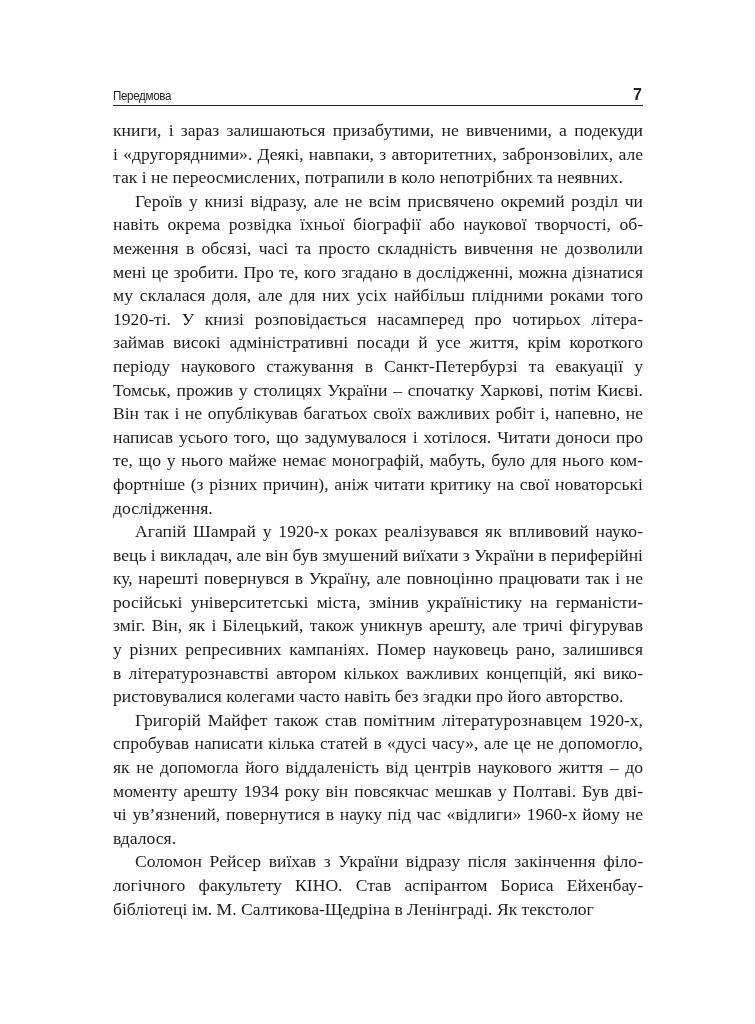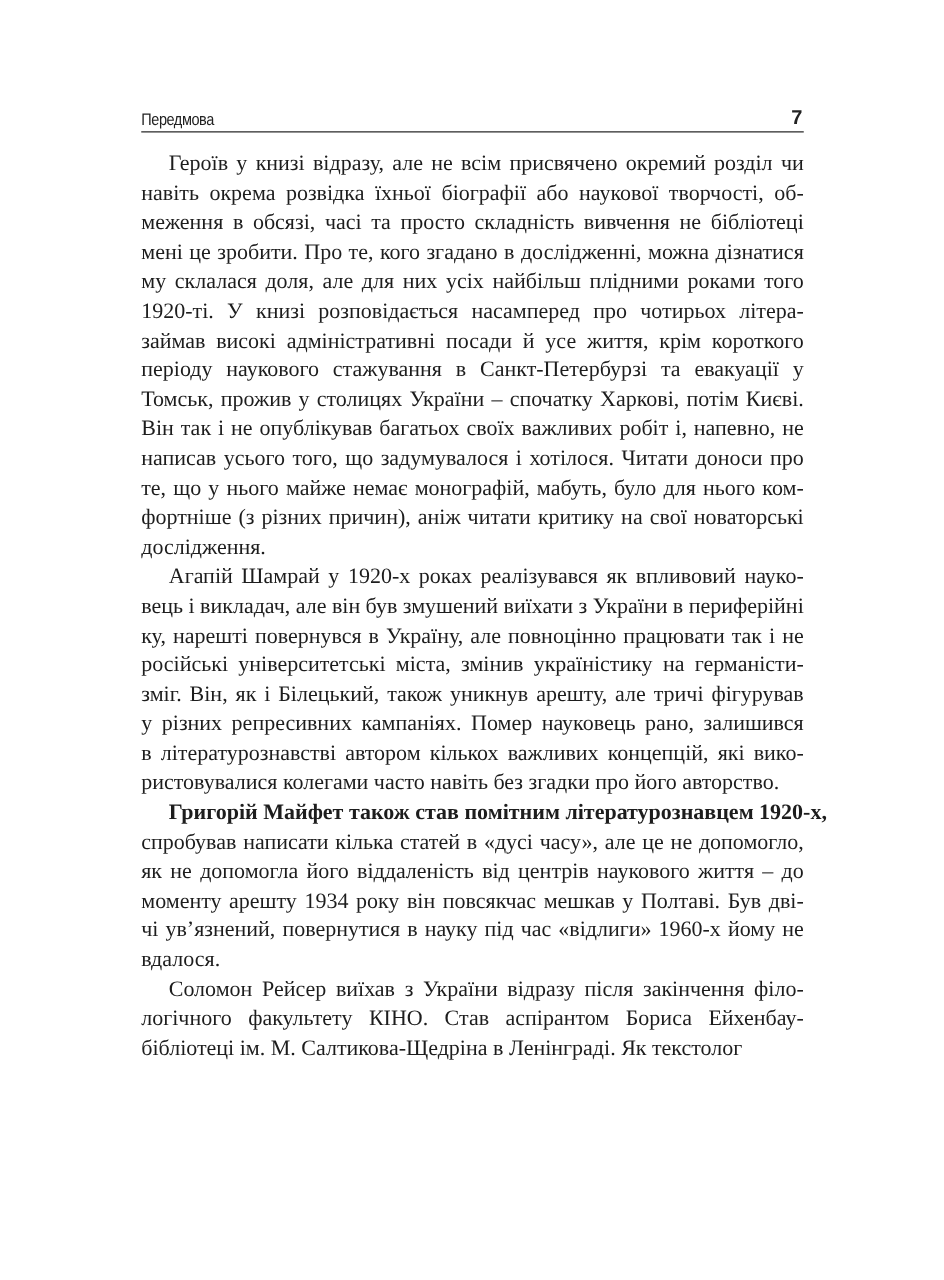--- a/index.html
+++ b/index.html
@@ -78,23 +78,28 @@
 <body>
 
 <div class="page">
   <div class="running-head">
     <span class="running-title">Передмова</span>
     <span class="folio">7</span>
   </div>
 
   <div class="body-text" id="body-text">
       <p>
+        <span class="line">книги, і зараз залишаються призабутими, не вивченими, а подекуди</span>
+        <span class="line">і «другорядними». Деякі, навпаки, з авторитетних, забронзовілих, але</span>
+        <span class="line last">так і не переосмислених, потрапили в коло непотрібних та неявних.</span>
+      </p>
+      <p>
         <span class="line" style="padding-left: 22px;">Героїв у книзі відразу, але не всім присвячено окремий розділ чи</span>
         <span class="line">навіть окрема розвідка їхньої біографії або наукової творчості, об-</span>
-        <span class="line">меження в обсязі, часі та просто складність вивчення не бібліотеці</span>
+        <span class="line">меження в обсязі, часі та просто складність вивчення не дозволили</span>
         <span class="line">мені це зробити. Про те, кого згадано в дослідженні, можна дізнатися</span>
         <span class="line">му склалася доля, але для них усіх найбільш плідними роками того</span>
         <span class="line">1920-ті. У книзі розповідається насамперед про чотирьох літера-</span>
         <span class="line">займав високі адміністративні посади й усе життя, крім короткого</span>
         <span class="line">періоду наукового стажування в Санкт-Петербурзі та евакуації у</span>
         <span class="line">Томськ, прожив у столицях України – спочатку Харкові, потім Києві.</span>
         <span class="line">Він так і не опублікував багатьох своїх важливих робіт і, напевно, не</span>
         <span class="line">написав усього того, що задумувалося і хотілося. Читати доноси про</span>
         <span class="line">те, що у нього майже немає монографій, мабуть, було для нього ком-</span>
         <span class="line">фортніше (з різних причин), аніж читати критику на свої новаторські</span>
@@ -104,21 +109,21 @@
         <span class="line" style="padding-left: 22px;">Агапій Шамрай у 1920-х роках реалізувався як впливовий науко-</span>
         <span class="line" style="word-spacing: -0.0355114px;">вець і викладач, але він був змушений виїхати з України в периферійні</span>
         <span class="line">ку, нарешті повернувся в Україну, але повноцінно працювати так і не</span>
         <span class="line">російські університетські міста, змінив україністику на германісти-</span>
         <span class="line">зміг. Він, як і Білецький, також уникнув арешту, але тричі фігурував</span>
         <span class="line">у різних репресивних кампаніях. Помер науковець рано, залишився</span>
         <span class="line">в літературознавстві автором кількох важливих концепцій, які вико-</span>
         <span class="line last">ристовувалися колегами часто навіть без згадки про його авторство.</span>
       </p>
       <p>
-        <span class="line" style="padding-left: 22px; font-weight: bold;">Григорій Майфет також став помітним літературознавцем 1920-х,</span>
+        <span class="line" style="padding-left: 22px;">Григорій Майфет також став помітним літературознавцем 1920-х,</span>
         <span class="line">спробував написати кілька статей в «дусі часу», але це не допомогло,</span>
         <span class="line">як не допомогла його віддаленість від центрів наукового життя – до</span>
         <span class="line">моменту арешту 1934 року він повсякчас мешкав у Полтаві. Був дві-</span>
         <span class="line">чі ув’язнений, повернутися в науку під час «відлиги» 1960-х йому не</span>
         <span class="line last">вдалося.</span>
       </p>
       <p>
         <span class="line" style="padding-left: 22px;">Соломон Рейсер виїхав з України відразу після закінчення філо-</span>
         <span class="line">логічного факультету КІНО. Став аспірантом Бориса Ейхенбау-</span>
         <span class="line last">бібліотеці ім. М. Салтикова-Щедріна в Ленінграді. Як текстолог</span>

